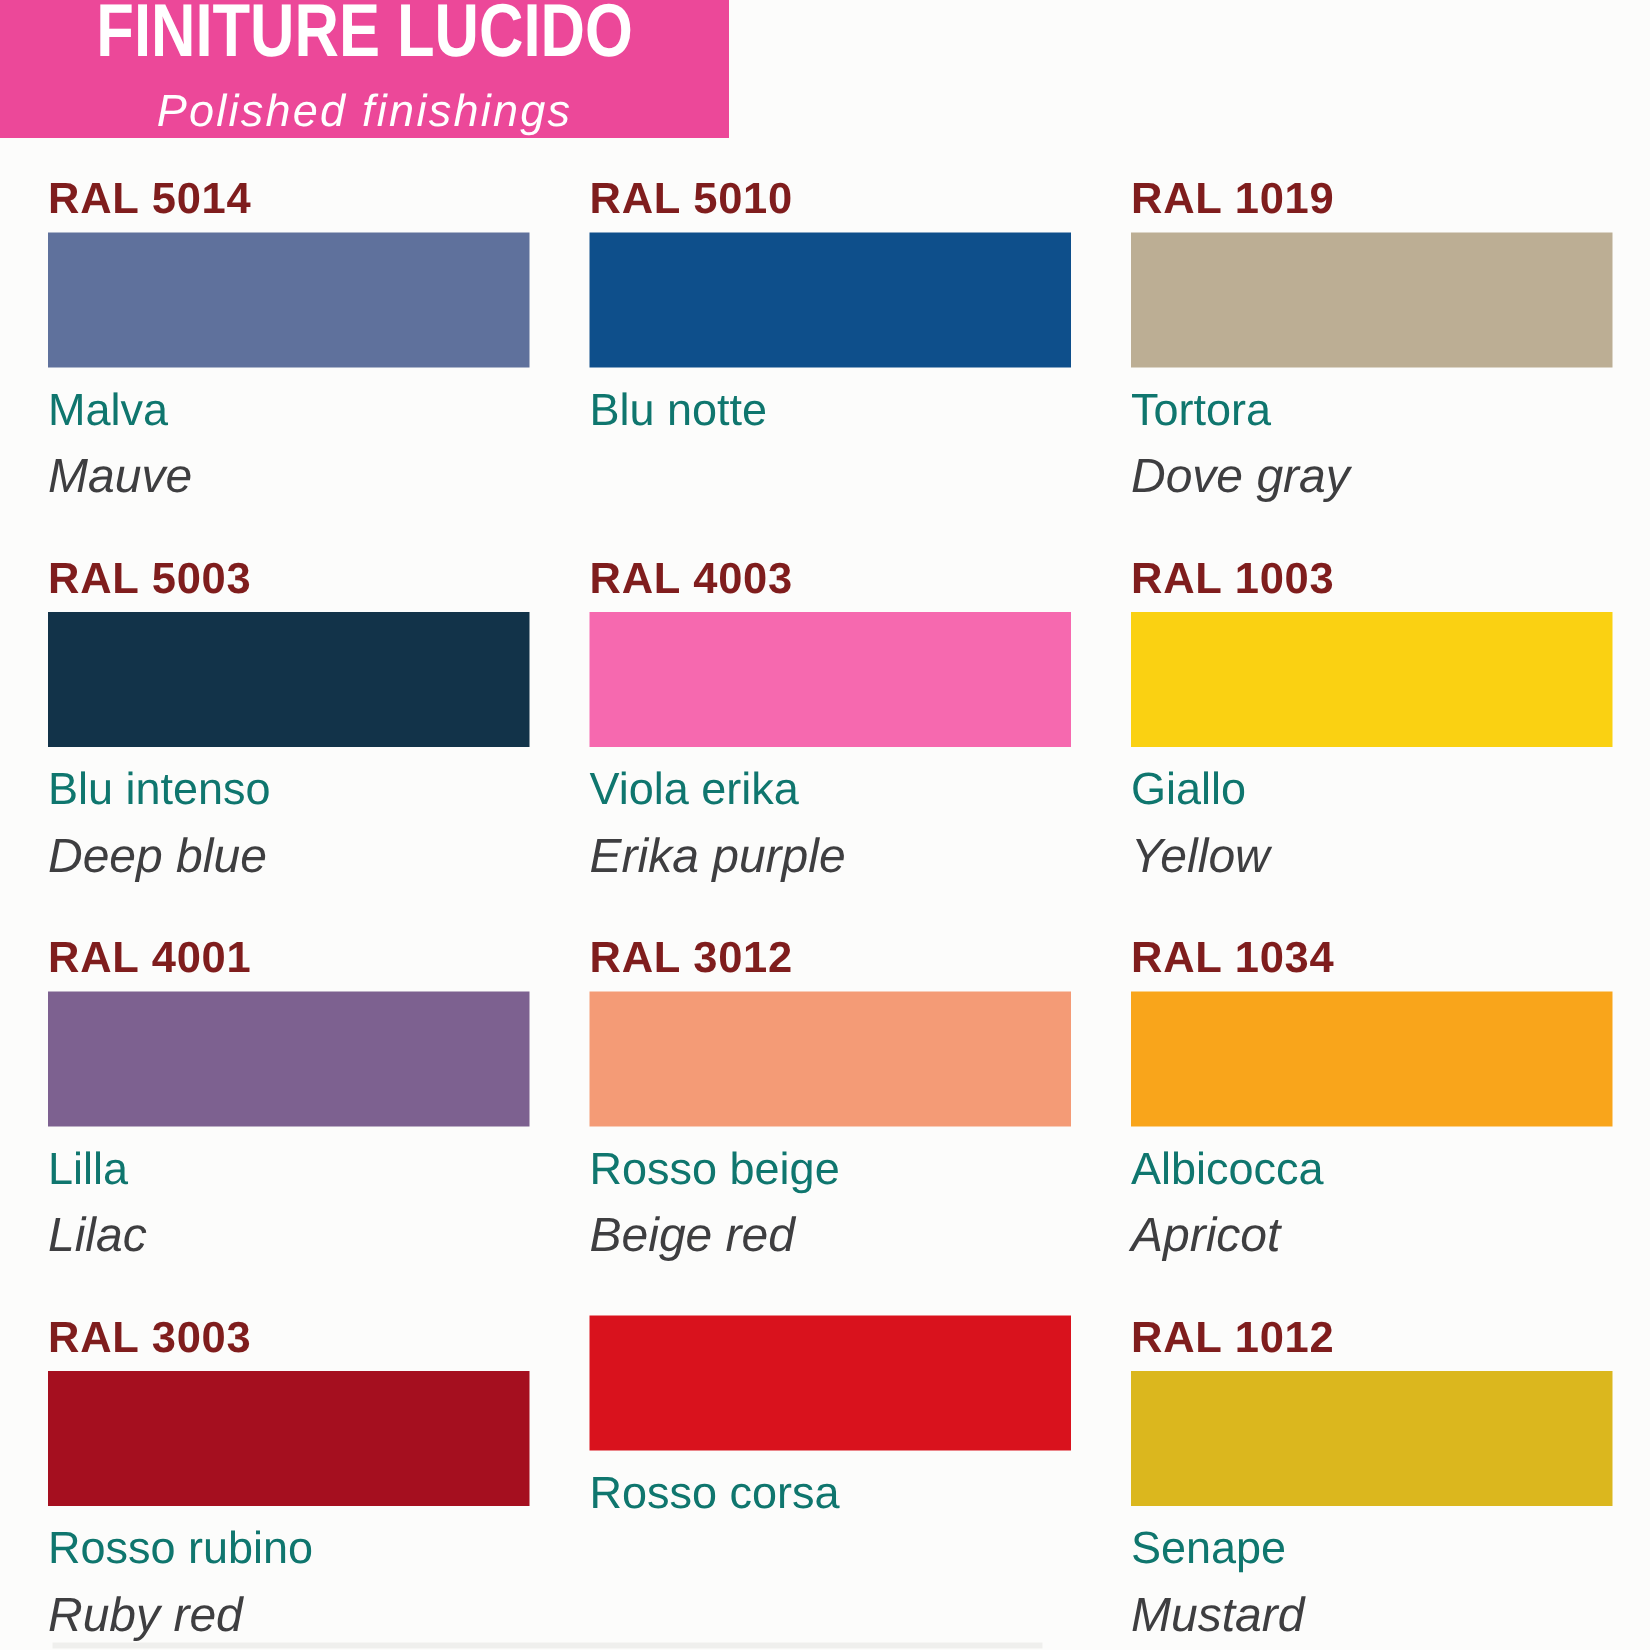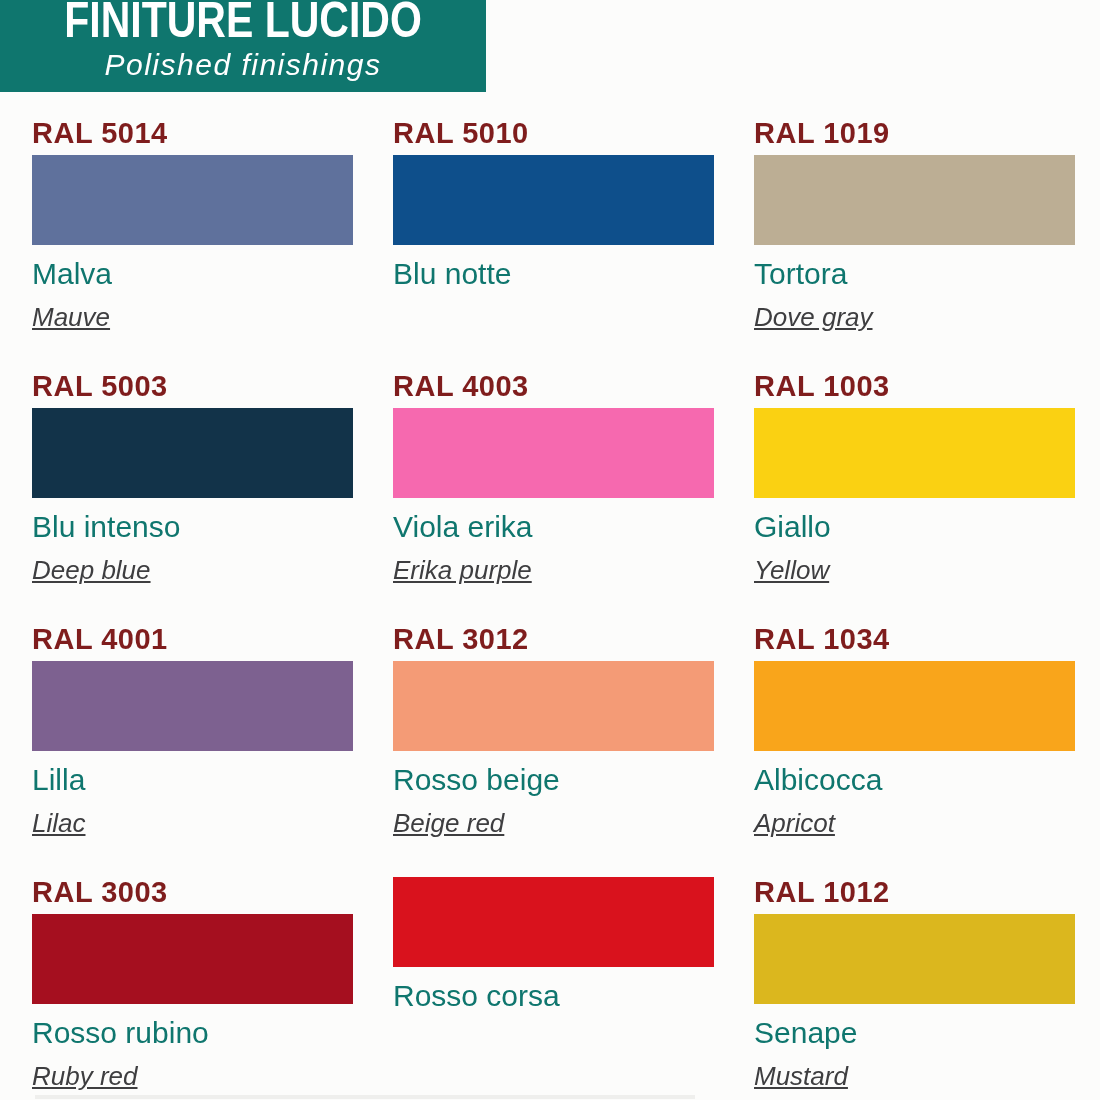--- a/index.html
+++ b/index.html
@@ -38,21 +38,21 @@
     letter-spacing: 0px;
     transform: scaleX(0.82);
     transform-origin: center top;
     white-space: nowrap;
   }
   .banner-subtitle {
     color: #FFFFFF;
     font-style: italic;
     font-size: 30px;
     line-height: 32px;
-    margin-top: 2px;
+    margin-top: 12px;
     letter-spacing: 1.5px;
     white-space: nowrap;
     text-align: center;
   }
 
   
   .grid {
     position: absolute;
     left: 32px;
     top: 118px;
@@ -79,42 +79,41 @@
   }
   .name-it {
     margin-top: 10px;
     font-size: 30px;
     line-height: 38px;
     color: #0f766e;
     white-space: nowrap;
   }
   .name-en {
     margin-top: 5px;
-    font-size: 26px;
+    font-size: 32px;
     line-height: 38px;
     font-style: italic;
     color: #3E3E40;
     white-space: nowrap;
-    text-decoration: underline;
   }
 
   
   .bottom-strip {
     position: absolute;
     left: 35px;
     top: 1095px;
     width: 660px;
     height: 4px;
     background: #EFEFED;
   }
 </style>
 </head>
 <body style="background: rgb(252, 252, 251);">
 
-<header class="banner" style="background: #0f766e; color: rgb(255, 255, 255);">
+<header class="banner" style="background: #ec4899; color: rgb(255, 255, 255);">
   <div class="banner-title">FINITURE LUCIDO</div>
   <div class="banner-subtitle">Polished finishings</div>
 </header>
 
 <main class="grid">
   <div class="cell">
     <div class="code">RAL 5014</div>
     <div class="swatch" style="background: rgb(95, 113, 156);"></div>
     <div class="name-it">Malva</div>
     <div class="name-en">Mauve</div>

